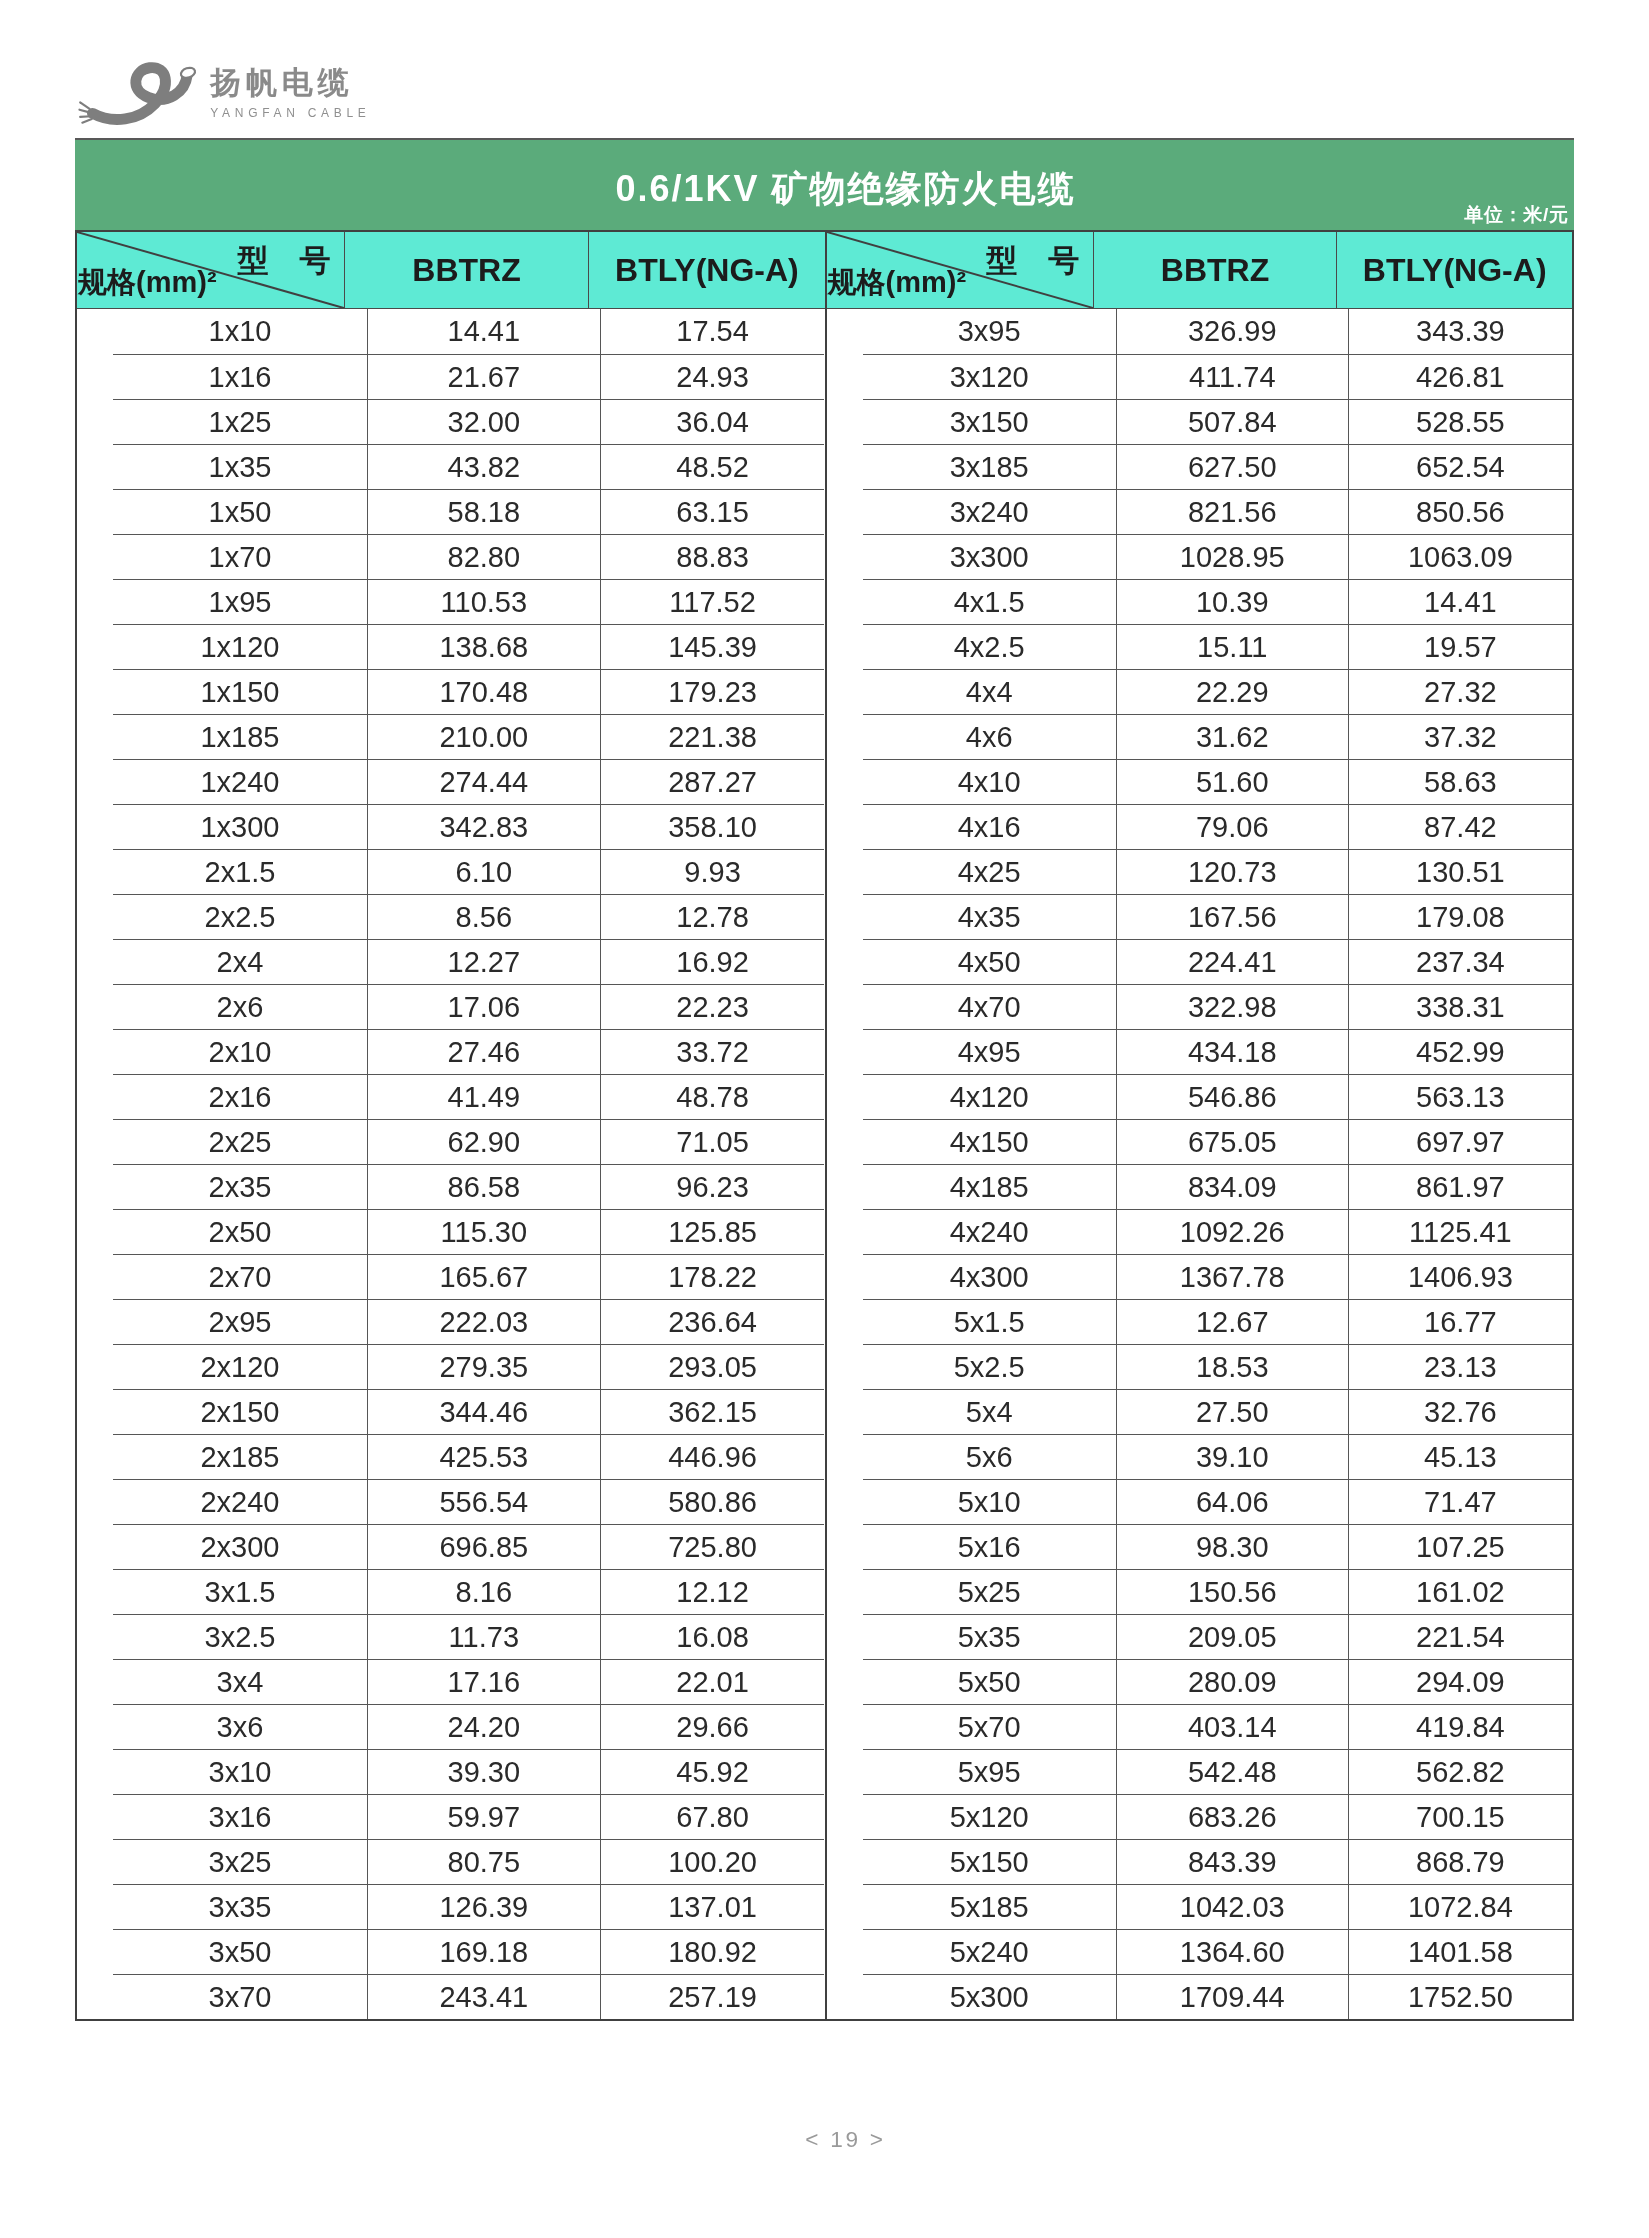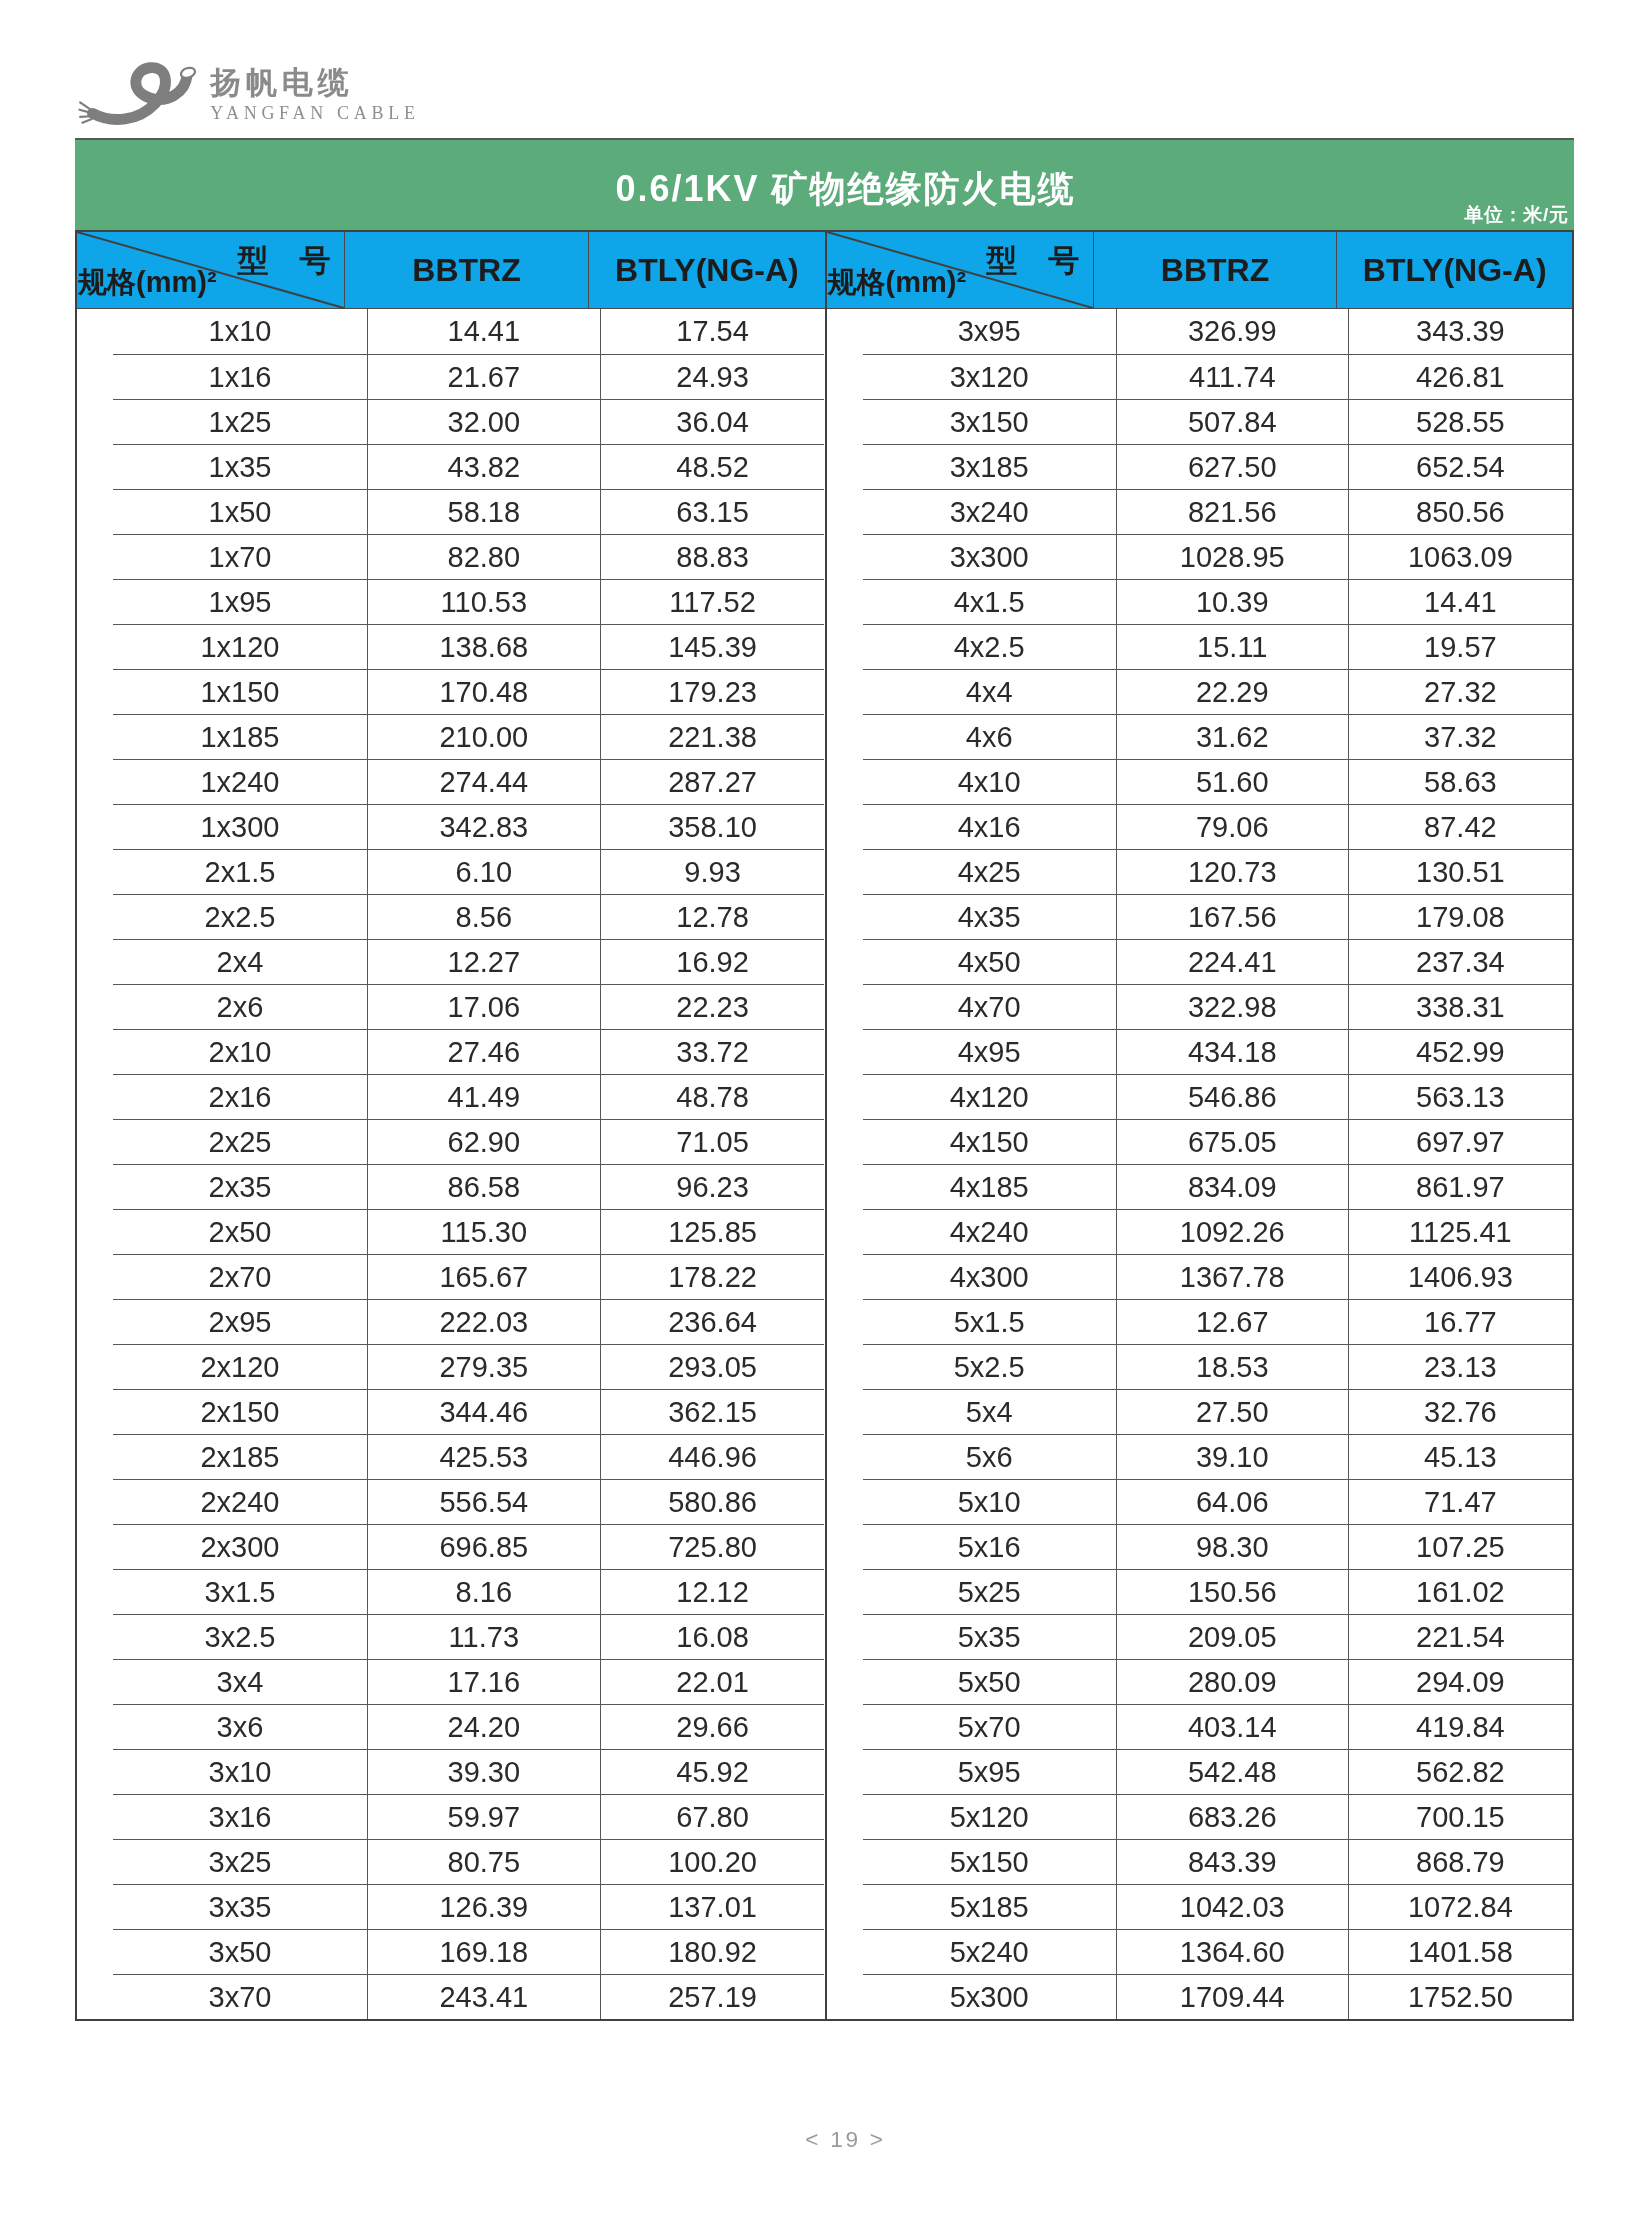--- a/index.html
+++ b/index.html
@@ -4,39 +4,39 @@
 <style>
   html,body { margin:0; padding:0; background:#ffffff; }
   body { font-family: "Liberation Sans", sans-serif; }
   .sheet { position:relative; width:1650px; height:2239px; background:#ffffff; overflow:hidden; }
 
   
   .logo { position:absolute; left:78px; top:48px; display:flex; align-items:center; }
   .logo-icon { width:123px; height:80px; }
   .logo-text { margin-left:9.3px;margin-top:13px; }
   .logo-cn { font-size:31px; font-weight:bold; color:#8a8a8a; letter-spacing:4.7px; line-height:37px; }
-  .logo-en { font-size:18px; color:#8f8f8f; letter-spacing:4.7px; line-height:22.6px; margin-top:1.3px;font-family:Liberation Serif, serif; }
+  .logo-en { font-size:12px; color:#8f8f8f; letter-spacing:4.7px; line-height:22.6px; margin-top:1.3px; }
 
   
   .title-bar { position:absolute; left:75px; top:138px; width:1499px; height:92px;
                background:#5bab7b; border-top:2.7px solid #585858; box-sizing:border-box; }
   .page-title { position:absolute; left:0; right:0; top:25px; text-align:center;
                 color:#ffffff; font-size:36px; font-weight:bold; letter-spacing:2px;padding-left:42px; }
   .unit-label { position:absolute; right:5.3px; bottom:2px; color:#ffffff;
                 font-size:19px; font-weight:bold; letter-spacing:0.7px; }
 
   
   .price-table { position:absolute; left:75px; top:230px; width:1499px;
                  border:2px solid #404040; box-sizing:border-box;
                  display:flex; background:#ffffff; }
   .half { width:50%; box-sizing:border-box; }
   .half.right { border-left:2px solid #404040; }
 
   .thead { display:grid; grid-template-columns:35.7% 32.7% 31.6%; height:76px;
-           background:#0ea5e9; border-bottom:1.3px solid #4a4a4a; }
+           background:#5eead4; border-bottom:1.3px solid #4a4a4a; }
   .th { display:flex; align-items:center; justify-content:center;
         font-size:32px; font-weight:bold; color:#1c1c1c; }
   .thead .th + .th { border-left:1.3px solid #4a4a4a; }
 
   .th-diag { position:relative; }
   .diag-line { position:absolute; left:0; top:0; width:100%; height:100%; }
   .model-label { position:absolute; top:8px; right:13.3px; font-size:31px; font-weight:bold; color:#1c1c1c; }
   .spec-label  { position:absolute; bottom:5.3px; left:1px; font-size:29px; font-weight:bold; color:#1c1c1c;margin-top:20px; }
 
   .tbody { display:grid; grid-template-columns:35.7% 32.7% 31.6%; grid-auto-rows:45px;margin-left:36px; }

